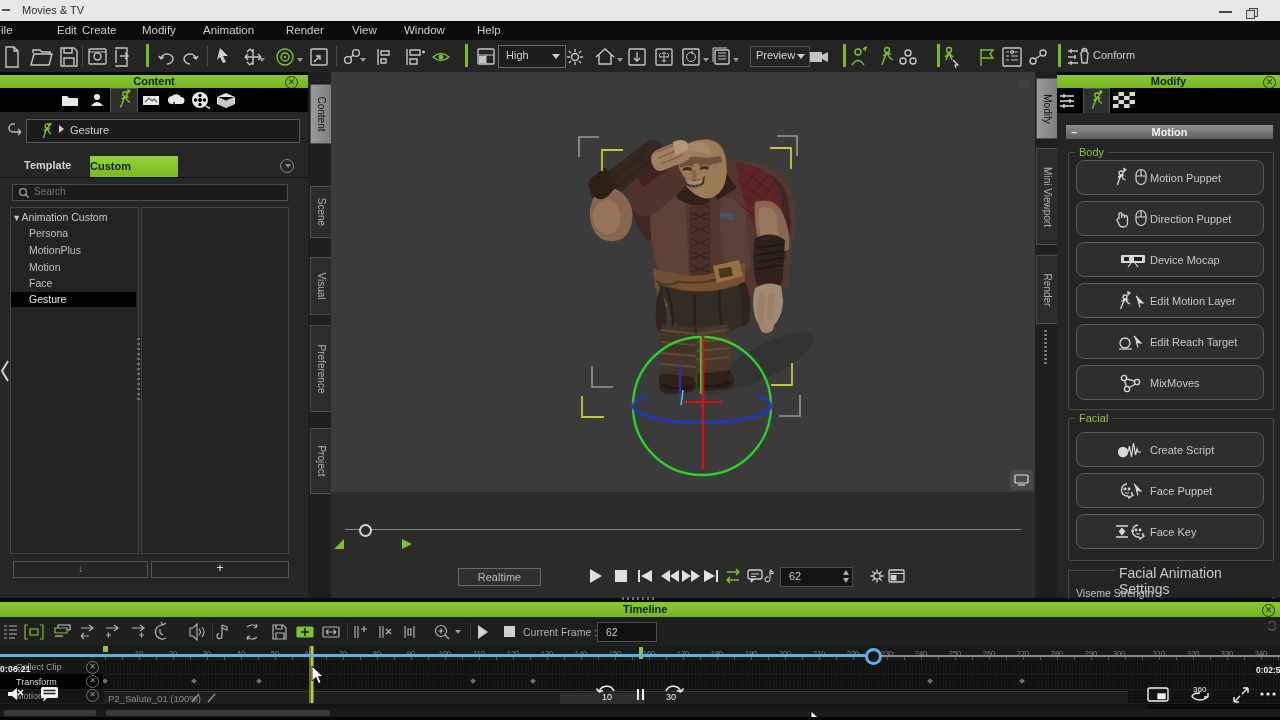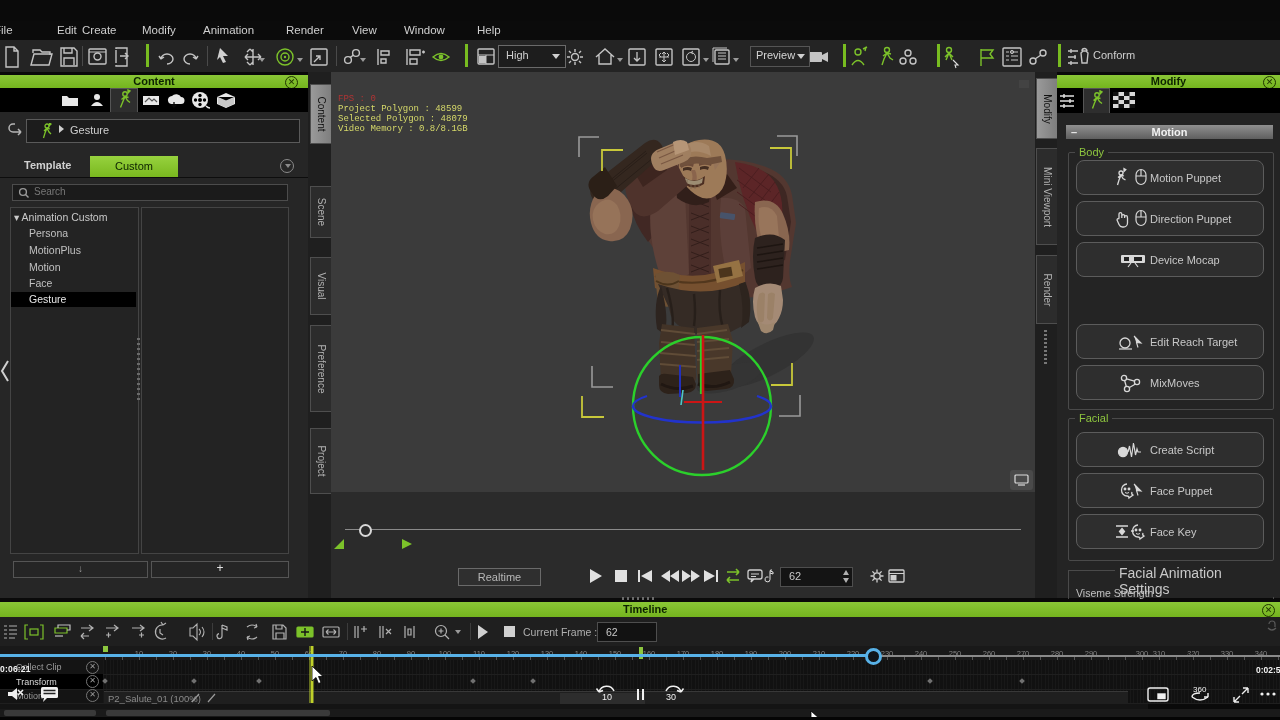--- a/index.html
+++ b/index.html
@@ -42,20 +42,27 @@
   #bottomblack{left:0;top:717px;width:1280px;height:3px;background:#050505;}
   .tick{position:absolute;top:10px;width:1px;height:5px;background:#555;}
   .rnum{position:absolute;top:3px;color:#858585;font-size:7.5px;transform:translateX(-50%);}
   .row{position:absolute;left:0;width:1280px;height:14px;border-bottom:1px solid #1f1f1f;}
   .rowlbl{position:absolute;color:#9a9a9a;font-size:9px;top:2px;}
   .kf{position:absolute;width:4px;height:4px;background:#707070;transform:rotate(45deg);top:5px;}
 </style>
 </head>
 <body>
 <div id="stage">
+  <div id="titlebar" class="abs">
+    <span class="abs" style="left:2px;top:9px;width:8px;height:2px;background:#555;"></span>
+    <span class="abs" style="left:22px;top:4px;">Movies &amp; TV</span>
+    <span class="abs" style="left:1219px;top:11px;width:13px;height:2px;background:#444;"></span>
+    <span class="abs" style="left:1249px;top:8px;width:7px;height:7px;border:1.5px solid #444;background:#d8d8d8;"></span>
+    <span class="abs" style="left:1246px;top:10px;width:7px;height:7px;border:1.5px solid #444;background:#d8d8d8;"></span>
+  </div>
   <div id="menubar" class="abs">
     <span class="mi" style="left:-6px;">File</span>
     <span class="mi" style="left:36px;padding-left:21px;">Edit</span>
     <span class="mi" style="left:82px;">Create</span>
     <span class="mi" style="left:142px;">Modify</span>
     <span class="mi" style="left:203px;">Animation</span>
     <span class="mi" style="left:286px;">Render</span>
     <span class="mi" style="left:352px;">View</span>
     <span class="mi" style="left:404px;">Window</span>
     <span class="mi" style="left:477px;">Help</span>
@@ -219,21 +226,21 @@
             <circle cx="8" cy="3" r="2"></circle>
             <path d="M8 5 l-2 5 -1.5 5 m3.5 -10 l2 4 2 2 m-4 -6 l-3 3 m3 -3 l3 1 M10.5 2.5 v-2.5 l1.5 1 z"></path>
           </svg>
         <span class="abs" style="left:32px;top:5px;width:0;height:0;border-top:4px solid transparent;border-bottom:4px solid transparent;border-left:5px solid #cfcfcf;"></span>
         <span class="abs" style="left:43px;top:4px;color:#cfcfcf;font-size:11px;">Gesture</span>
       </div>
     </div>
 
     <div class="abs" style="left:0;top:81px;width:308px;height:21px;border-bottom:1px solid #0d0d0d;">
       <span class="abs" style="left:24px;top:3px;color:#d0d0d0;font-size:11px;font-weight:bold;">Template</span>
-      <div class="abs" style="left:90px;top:0;width:88px;height:21px;background:linear-gradient(#97d23e,#79b81f);color:#0c2200;font-size:11px;font-weight:normal;text-align:center;line-height:21px;">Custom</div>
+      <div class="abs" style="left:90px;top:0;width:88px;height:21px;background:linear-gradient(#97d23e,#79b81f);color:#0c2200;font-size:11px;font-weight:bold;line-height:21px;">Custom</div>
       <span class="abs" style="right:14px;top:3px;width:12px;height:12px;border:1px solid #8a8a8a;border-radius:50%;"></span>
       <span class="abs" style="right:17px;top:8px;width:0;height:0;border-left:3px solid transparent;border-right:3px solid transparent;border-top:4px solid #8a8a8a;"></span>
     </div>
 
     <div class="abs" style="left:12px;top:109px;width:274px;height:15px;background:#1b1b1b;border:1px solid #4c4c4c;">
       <svg class="abs" style="left:5px;top:2px;" width="12" height="12" viewBox="0 0 12 12" fill="none" stroke="#9a9a9a" stroke-width="1.4">
           <circle cx="5" cy="5" r="3.4"></circle>
           <path d="M7.5 7.5 l3 3"></path>
         </svg>
       <span class="abs" style="left:21px;top:1px;color:#777;font-size:10px;">Search</span>
@@ -376,26 +383,20 @@
         <path d="M448,344 h21 v-21"></path>
       </g>
 
       <g stroke="#c8c83a" stroke-width="1.8" fill="none">
         <path d="M271,99 v-21 h21"></path>
         <path d="M439,76 h21 v21"></path>
         <path d="M251,324 v21 h22"></path>
         <path d="M440,313 h21 v-22"></path>
       </g>
     </svg>
-    <div class="abs" style="left:7px;top:22px;font-family:'Liberation Mono',monospace;font-size:9px;line-height:10px;">
-      <div style="color:#b03434;">FPS : 0</div>
-      <div style="color:#d6d96a;">Project Polygon : 48599</div>
-      <div style="color:#d6d96a;">Selected Polygon : 48079</div>
-      <div style="color:#d6d96a;">Video Memory : 0.8/8.1GB</div>
-    </div>
     <div class="abs" style="left:688px;top:8px;width:10px;height:8px;background:#4a4a4a;opacity:0.6;"></div>
     <div class="abs" style="left:679px;top:398px;width:23px;height:20px;background:#4a4a4a;border-radius:3px;">
       <svg class="abs" style="left:4px;top:4px;" width="15" height="12" viewBox="0 0 15 12" fill="none" stroke="#dcdcdc" stroke-width="1.2">
           <rect x="1" y="1" width="13" height="8" rx="1"></rect>
           <path d="M4 11 h7"></path>
         </svg>
     </div>
   </div>
   <div id="transport" class="abs">
     <div class="abs" style="left:14px;top:37px;width:676px;height:1px;background:#8a8a8a;"></div>
@@ -512,21 +513,21 @@
     <span class="rnum" style="left:785px;">200</span>
     <span class="rnum" style="left:819px;">210</span>
     <span class="rnum" style="left:853px;">220</span>
     <span class="rnum" style="left:887px;">230</span>
     <span class="rnum" style="left:921px;">240</span>
     <span class="rnum" style="left:955px;">250</span>
     <span class="rnum" style="left:989px;">260</span>
     <span class="rnum" style="left:1023px;">270</span>
     <span class="rnum" style="left:1057px;">280</span>
     <span class="rnum" style="left:1091px;">290</span>
-    <span class="rnum" style="left:1142px;">300</span>
+    <span class="rnum" style="left:1119px;">300</span>
     <span class="rnum" style="left:1159px;">310</span>
     <span class="rnum" style="left:1193px;font-style:italic;">320</span>
     <span class="rnum" style="left:1227px;">330</span>
     <span class="rnum" style="left:1261px;">340</span>
     <span class="tick" style="left:105px;"></span>
     <span class="tick" style="left:122px;"></span>
     <span class="tick" style="left:139px;"></span>
     <span class="tick" style="left:156px;"></span>
     <span class="tick" style="left:173px;"></span>
     <span class="tick" style="left:190px;"></span>
@@ -755,20 +756,28 @@
       </div>
     <div class="mbtn" style="top:167px;">
         <svg width="36" height="22" viewBox="0 0 36 22" fill="none" stroke="#d8d8d8" stroke-width="1.3">
           <rect x="7" y="6" width="24" height="8" rx="1" fill="#d8d8d8" stroke="none"></rect>
           <rect x="10" y="8" width="5" height="4" fill="#222" stroke="none"></rect>
           <rect x="20" y="8" width="8" height="4" fill="#222" stroke="none"></rect>
           <path d="M17 14 l-3 4 m7 -4 l3 4" stroke-width="1.2"></path>
         </svg>
         <span class="lbl">Device Mocap</span>
       </div>
+    <div class="mbtn" style="top:208px;">
+        <svg width="36" height="22" viewBox="0 0 36 22" fill="none" stroke="#d8d8d8" stroke-width="1.3">
+          <circle cx="11" cy="7" r="2"></circle>
+          <path d="M11 9 l-2.5 5 -2 5 m4.5 -10 l2.5 3.5 2.5 1.5 m-5 -5 l-3.5 2.5 m3.5 -2.5 l3.5 1 M14 5 v-3 l2 1 z"></path>
+          <path d="M22 6 l7 7 -4.5 -.5 1.5 5" fill="#d8d8d8" stroke-width="1.1"></path>
+        </svg>
+        <span class="lbl">Edit Motion Layer</span>
+      </div>
     <div class="mbtn" style="top:290px;">
         <svg width="36" height="22" viewBox="0 0 36 22" fill="none" stroke="#d8d8d8" stroke-width="1.3">
           <circle cx="10" cy="6" r="2.6"></circle>
           <circle cx="23" cy="10" r="2.6"></circle>
           <circle cx="13" cy="17" r="2.6"></circle>
           <path d="M12.5 6.8 l8 2.4 M21.5 12 l-6.5 3.7 M10.6 8.5 l1.7 6"></path>
         </svg>
         <span class="lbl">MixMoves</span>
       </div>
     <div class="mbtn" style="top:249px;">

